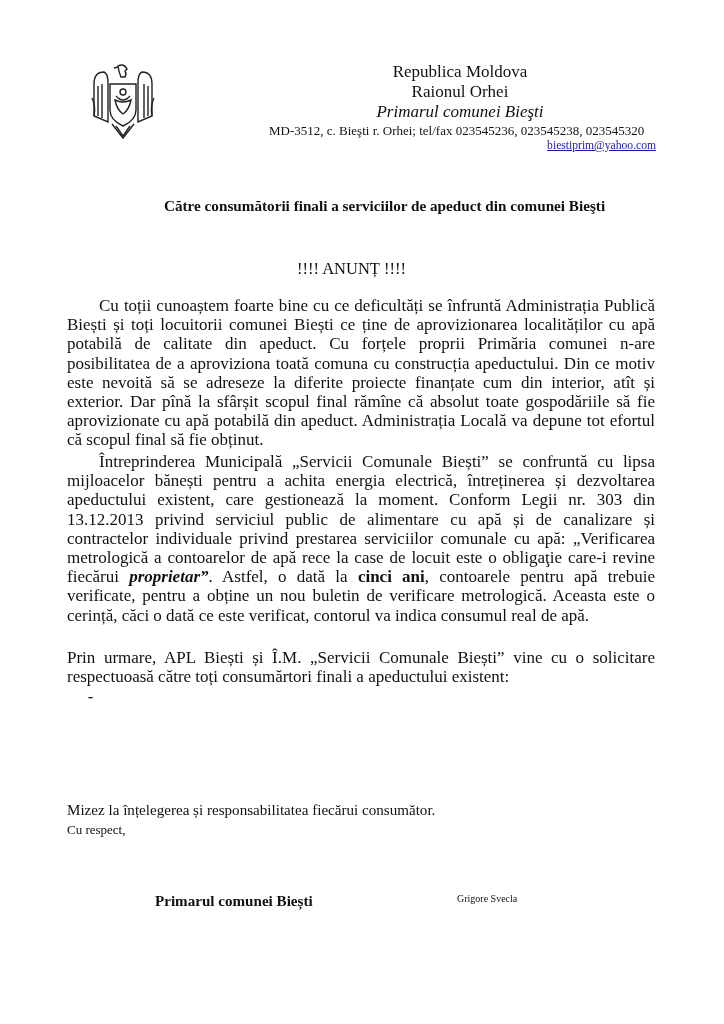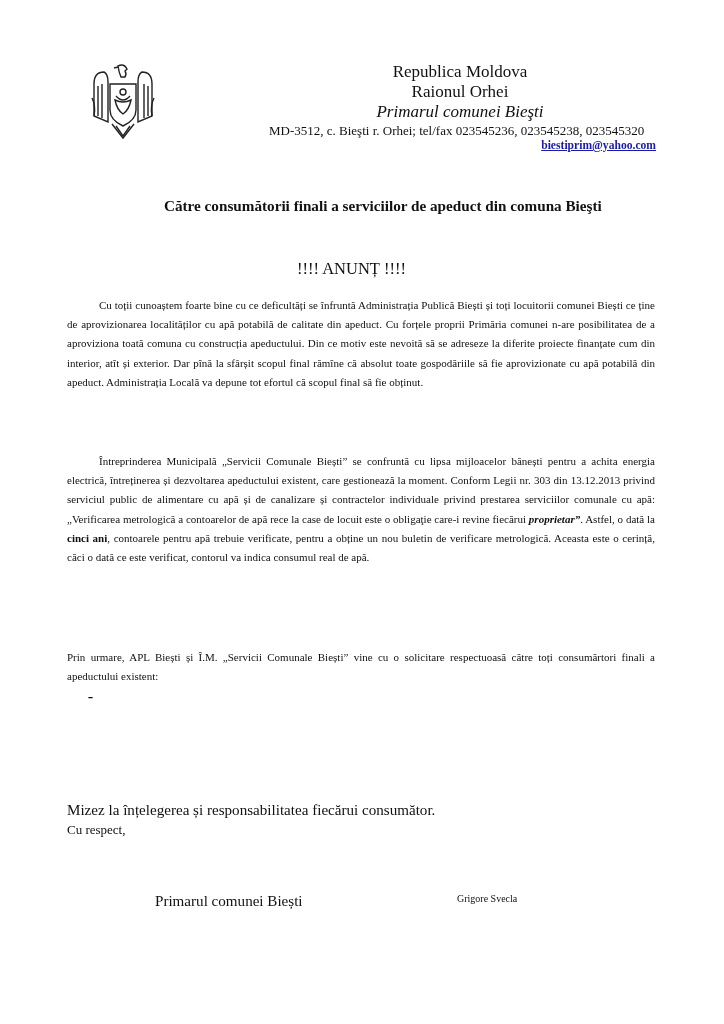--- a/index.html
+++ b/index.html
@@ -6,34 +6,34 @@
     body {
       width: 724px; height: 1024px; position: relative; overflow: hidden;
       font-family: "Liberation Serif", "DejaVu Serif", serif; color: #111;
     }
     .coat { position: absolute; left: 88px; top: 62px; width: 70px; height: 80px; }
     .hdr { position: absolute; left: 260px; width: 400px; text-align: center; font-size: 17px; line-height: 20px; }
     .hdr1 { top: 62px; }
     .hdr2 { top: 82px; }
     .hdr3 { top: 102px; font-style: italic; }
     .addr { position: absolute; left: 269px; top: 123px; font-size: 13px; white-space: nowrap; text-align: right; }
-    .email { position: absolute; right: 68px; top: 139px; font-size: 11.6px; color: #1a1aa8; text-decoration: underline; font-weight: bold; }
+    .email { position: absolute; right: 68px; top: 139px; font-size: 11.6px; color: #1a1aa8; text-decoration: underline; }
     .subject { position: absolute; left: 164px; top: 197px; font-size: 15.2px; font-weight: bold; white-space: nowrap; }
     .anunt { position: absolute; left: 297px; top: 259px; font-size: 16.5px; white-space: nowrap; }
-    .body { position: absolute; left: 67px; width: 588px; font-size: 11px; line-height: 19.2px; text-align: justify; }
+    .body { position: absolute; left: 67px; width: 588px; font-size: 17px; line-height: 19.2px; text-align: justify; }
     .p1 { top: 296px; }
     .p2 { top: 452px; }
     .indent { text-indent: 32px; }
     .p3 { top: 648px; }
     ul.req { position: absolute; left: 67px; top: 687px; width: 588px; margin: 0; padding: 0; list-style: none; font-size: 15.1px; line-height: 19.2px; }
     ul.req li { position: relative; padding-left: 34px; text-align: justify; }
     ul.req li .dash { position: absolute; left: 21px; top: 0; }
     .closing { position: absolute; left: 67px; top: 802px; font-size: 15.1px; white-space: nowrap; }
     .regards { position: absolute; left: 67px; top: 822px; font-size: 13px; white-space: nowrap; }
-    .sig-title { position: absolute; left: 155px; top: 893px; font-size: 15.1px; white-space: nowrap; }
+    .sig-title { position: absolute; left: 155px; top: 893px; font-size: 15.1px; white-space: nowrap; font-weight: bold; }
     .sig-name { position: absolute; left: 457px; top: 893px; font-size: 10px; white-space: nowrap; }
     b.bi { font-weight: bold; font-style: italic; }
   </style>
 </head>
 <body>
 
 <div class="coat">
   <svg width="70" height="80" viewBox="0 0 70 80">
     <g fill="none" stroke="#222" stroke-width="1.4">
 
@@ -61,21 +61,21 @@
     </g>
   </svg>
 </div>
 
 <div class="hdr hdr1">Republica Moldova</div>
 <div class="hdr hdr2">Raionul Orhei</div>
 <div class="hdr hdr3">Primarul comunei Bieşti</div>
 <div class="addr">MD-3512, c. Bieşti r. Orhei; tel/fax 023545236, 023545238, 023545320</div>
 <a class="email">biestiprim@yahoo.com</a>
 
-<div class="subject">Către consumătorii finali a serviciilor de apeduct din comuna Bieşti</div>
+<div class="subject">Către consumătorii finali a serviciilor de apeduct din comunei Bieşti</div>
 <div class="anunt">!!!! ANUNȚ !!!!</div>
 
 <div class="body p1 indent">Cu toții cunoaștem foarte bine cu ce deficultăți se înfruntă Administrația Publică Biești și toți locuitorii comunei Biești ce ține de aprovizionarea localităților cu apă potabilă de calitate din apeduct. Cu forțele proprii Primăria comunei n-are posibilitatea de a aproviziona toată comuna cu construcția apeductului. Din ce motiv este nevoită să se adreseze la diferite proiecte finanțate cum din interior, atît și exterior. Dar pînă la sfârșit scopul final rămîne că absolut toate gospodăriile să fie aprovizionate cu apă potabilă din apeduct. Administrația Locală va depune tot efortul că scopul final să fie obținut.</div>
 
 <div class="body p2 indent">
   <span>Întreprinderea Municipală „Servicii Comunale Biești” se confruntă cu lipsa mijloacelor bănești pentru a achita energia electrică, întreținerea și dezvoltarea apeductului existent, care gestionează la moment. Conform Legii nr. 303 din 13.12.2013 privind serviciul public de alimentare cu apă și de canalizare și contractelor individuale privind prestarea serviciilor comunale cu apă: „Verificarea metrologică a contoarelor de apă rece la case de locuit este o obligaţie care-i revine fiecărui </span><b class="bi">proprietar”</b><span>. Astfel, o dată la </span><b>cinci ani</b><span>, contoarele pentru apă trebuie verificate, pentru a obține un nou buletin de verificare metrologică. Aceasta  este o cerință, căci o dată ce este verificat, contorul va indica consumul real de apă.</span>
 </div>
 
 <div class="body p3">Prin urmare, APL Biești și Î.M. „Servicii Comunale Biești” vine cu o solicitare respectuoasă către toți consumărtori finali a apeductului existent:</div>
 

